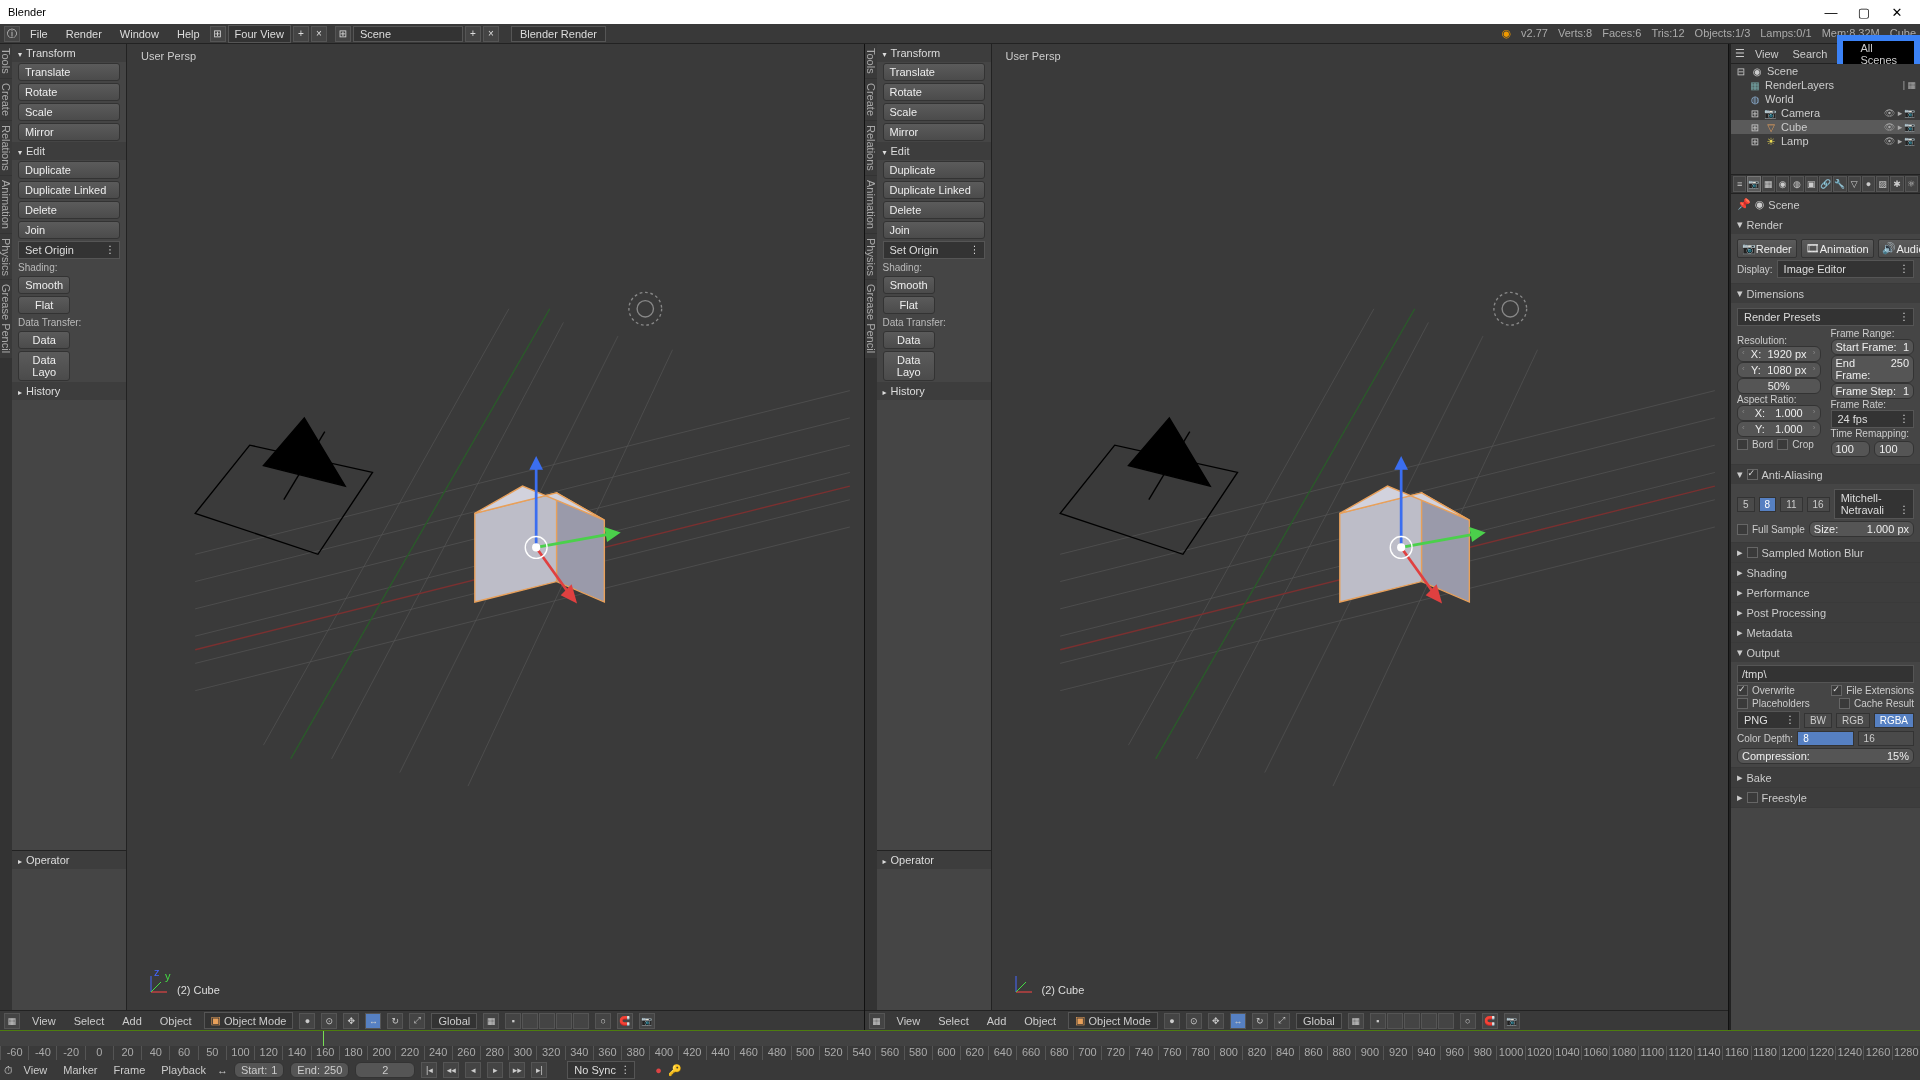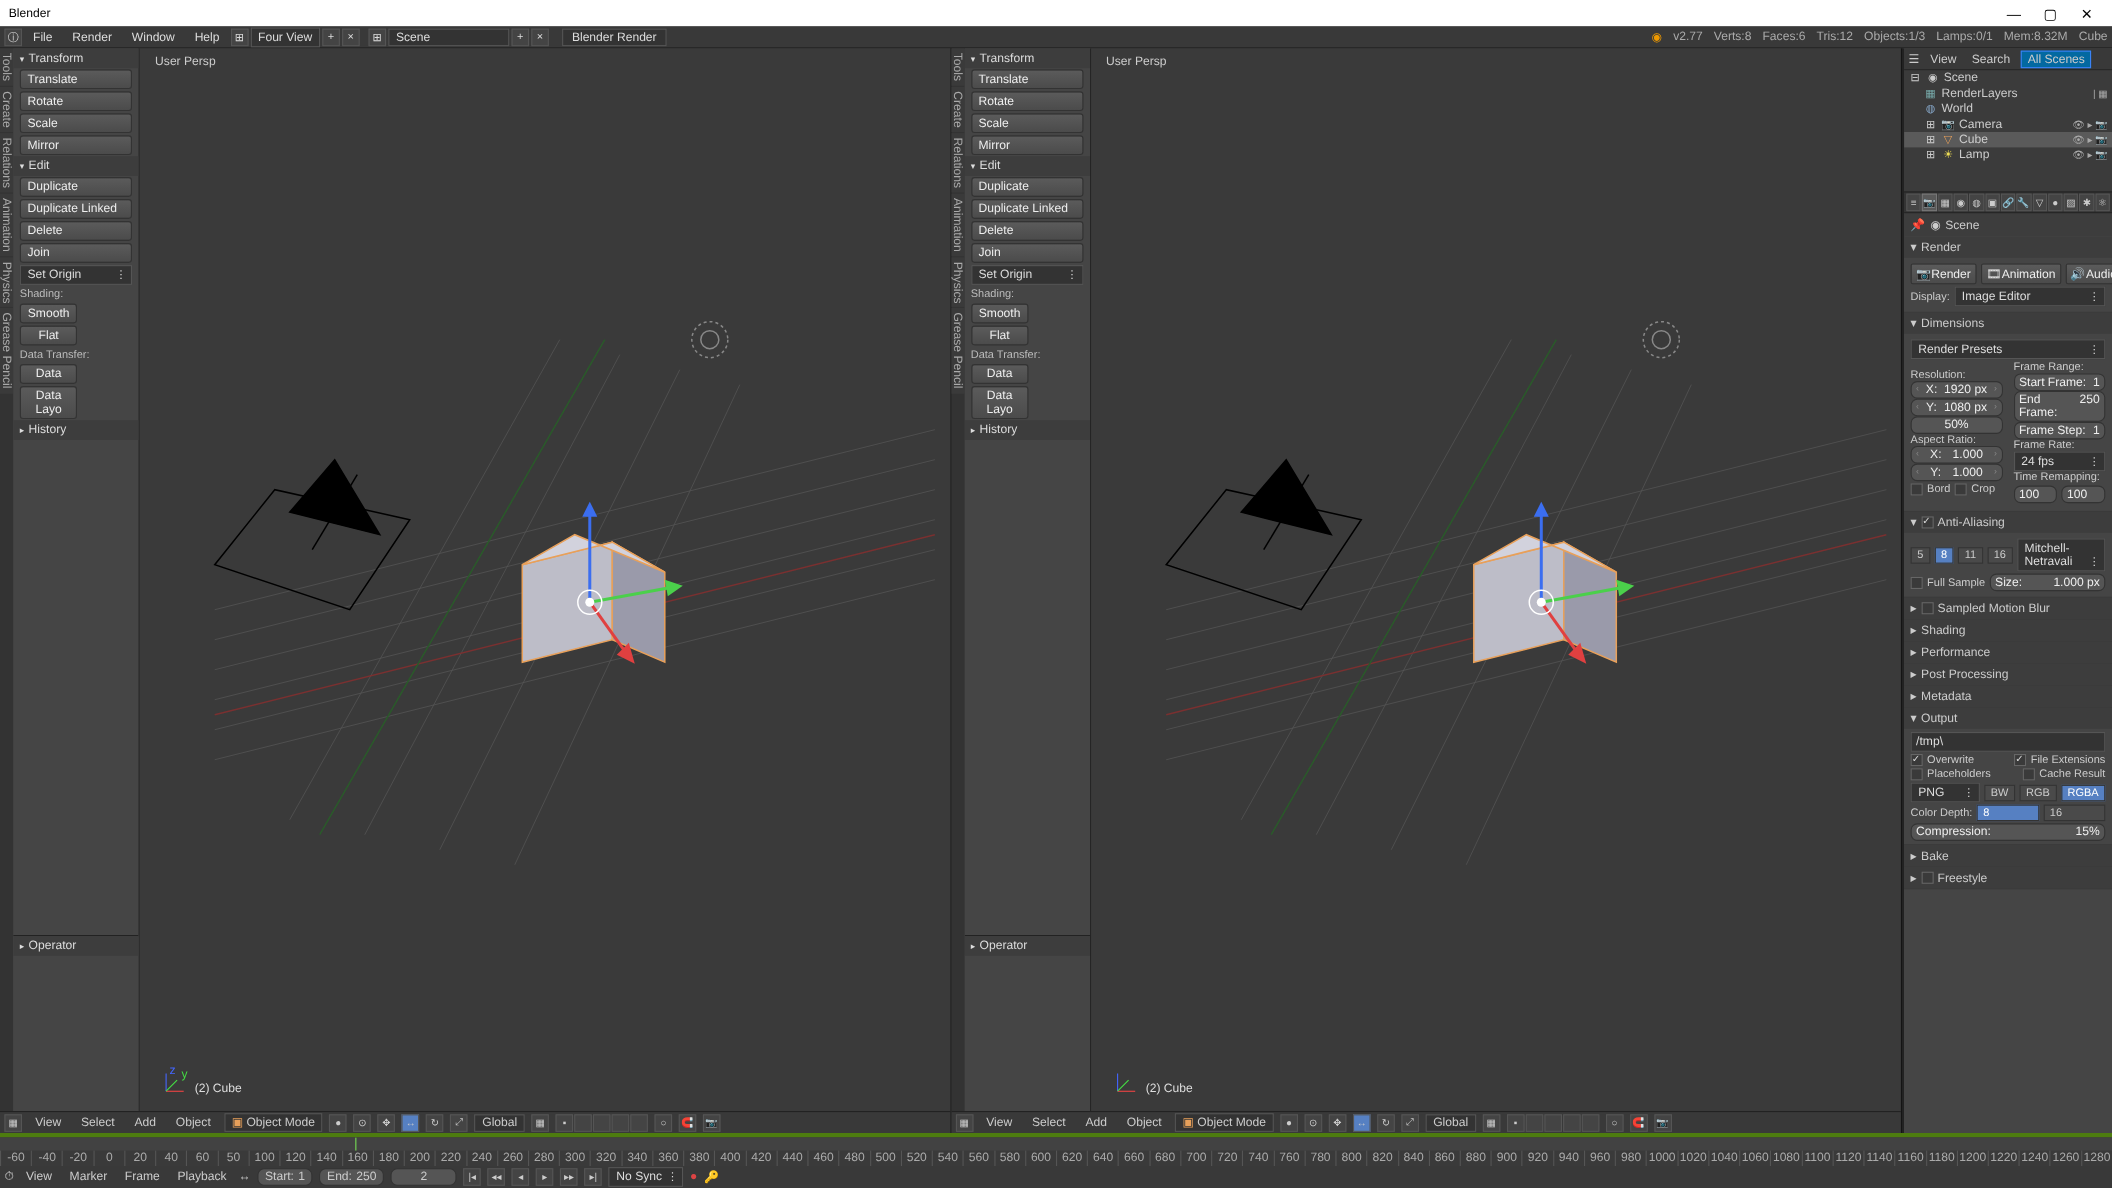--- a/index.html
+++ b/index.html
@@ -35,21 +35,21 @@
 .viewport .axis-widget { position:absolute; bottom:14px; left:20px; width:26px; height:26px; }
 .viewport svg { position:absolute; inset:0; width:100%; height:100%; }
 .op-panel { height:160px; background:#454545; border-top:1px solid #222; }
 .viewheader { height:20px; background:#393939; display:flex; align-items:center; padding:0 4px; gap:6px; color:#ccc; border-top:1px solid #222; }
 .viewheader .vbtn { padding:1px 6px; }
 .viewheader .mode-drop { background:#333; border:1px solid #555; padding:1px 6px; display:flex; align-items:center; gap:3px; }
 .viewheader .icon-small { width:16px; height:16px; background:#444; border:1px solid #555; display:inline-flex; align-items:center; justify-content:center; font-size:9px; }
 .right-col { width:190px; background:#454545; display:flex; flex-direction:column; border-left:1px solid #222; }
 .outliner-hdr { height:20px; background:#393939; display:flex; align-items:center; gap:6px; padding:0 4px; border-bottom:1px solid #222; }
 .outliner-hdr .ol-btn { padding:1px 4px; }
-.outliner-hdr .ol-dropdown { background:#0369a1; border:1px solid #3b82f6; padding:1px 5px; }
+.outliner-hdr .ol-dropdown { background:#000000; border:6px solid #3b82f6; padding:1px 17px; }
 .outliner { height:110px; background:#3b3b3b; overflow:auto; font-size:11px; }
 .outliner .row { display:flex; align-items:center; padding:1px 4px; gap:4px; }
 .outliner .indent1 { padding-left:18px; }
 .outliner .oicon { width:12px; height:12px; display:inline-flex; align-items:center; justify-content:center; font-size:10px; }
 .outliner .eye { margin-left:auto; font-size:9px; color:#aaa; display:flex; gap:3px; }
 .outliner .sel { background:#5a5a5a; }
 .props-tabs { height:20px; background:#343434; display:flex; align-items:center; gap:1px; padding:0 2px; border-top:1px solid #222; border-bottom:1px solid #222; }
 .props-tabs .ptab { width:14px; height:16px; background:#444; border:1px solid #555; display:inline-flex; align-items:center; justify-content:center; font-size:9px; }
 .props-tabs .ptab.active { background:#5a5a5a; border-color:#777; }
 .props-body { flex:1; overflow-y:auto; background:#454545; }
@@ -61,21 +61,21 @@
 .pbtn { background:linear-gradient(#5b5b5b,#4b4b4b); border:1px solid #333; border-radius:2px; padding:2px 4px; color:#eee; display:inline-flex; align-items:center; justify-content:center; }
 .prow { display:flex; gap:4px; margin:2px 0; align-items:center; }
 .numfield { background:#555; border:1px solid #333; border-radius:6px; padding:1px 4px; color:#eee; display:flex; justify-content:space-between; flex:1; font-size:10px; }
 .numfield .arrow { font-size:8px; color:#888; }
 .label-small { font-size:10px; color:#ccc; }
 .chk { width:11px; height:11px; border:1px solid #666; background:#3a3a3a; display:inline-block; position:relative; }
 .chk.on::after { content:"✓"; position:absolute; font-size:9px; top:-2px; left:0; color:#ddd; }
 .seg-btn { background:#4a4a4a; border:1px solid #333; padding:1px 5px; color:#ccc; font-size:10px; }
 .seg-btn.active { background:#5680c2; color:#fff; }
 .textfield { background:#333; border:1px solid #555; padding:2px 4px; color:#ddd; width:100%; }
-.timeline-strip { height:50px; background:#393939; border-top:4px solid #4d7c0f; display:flex; flex-direction:column; }
+.timeline-strip { height:50px; background:#393939; border-top:1px solid #4d7c0f; display:flex; flex-direction:column; }
 .timeline-canvas { flex:1; background:#424242; position:relative; overflow:hidden; }
 .timeline-canvas .cursor { position:absolute; top:0; bottom:0; width:1px; background:#7d5; }
 .timeline-canvas .ticks { position:absolute; bottom:0; left:0; right:0; height:14px; background:#3a3a3a; display:flex; font-size:9px; color:#aaa; }
 .timeline-canvas .tick { flex:1; text-align:center; border-left:1px solid #555; }
 .timeline-header { height:20px; background:#393939; display:flex; align-items:center; gap:6px; padding:0 4px; color:#ccc; }
 .timeline-header .vbtn { padding:1px 5px; }
 .timeline-header .nfield { background:#555; border:1px solid #333; border-radius:6px; padding:1px 6px; display:flex; gap:4px; }
 .play-btn { background:#444; border:1px solid #555; width:16px; height:16px; display:inline-flex; align-items:center; justify-content:center; font-size:9px; }
 </style>
 </head>
@@ -753,17 +753,17 @@
         <span>End:</span>
         <span>250</span>
       </span>
     <span class="nfield" style="width:60px;justify-content:center">2</span>
     <span class="play-btn">|◂</span>
     <span class="play-btn">◂◂</span>
     <span class="play-btn">◂</span>
     <span class="play-btn">▸</span>
     <span class="play-btn">▸▸</span>
     <span class="play-btn">▸|</span>
-    <span class="dropdown-small" style="margin:0;width:68px">No Sync</span>
+    <span class="dropdown-small" style="margin:14px;width:68px">No Sync</span>
     <span class="icon-small" style="color:#d44">●</span>
     <span class="icon-small">🔑</span>
   </div>
 </div>
 
 </body></html>

